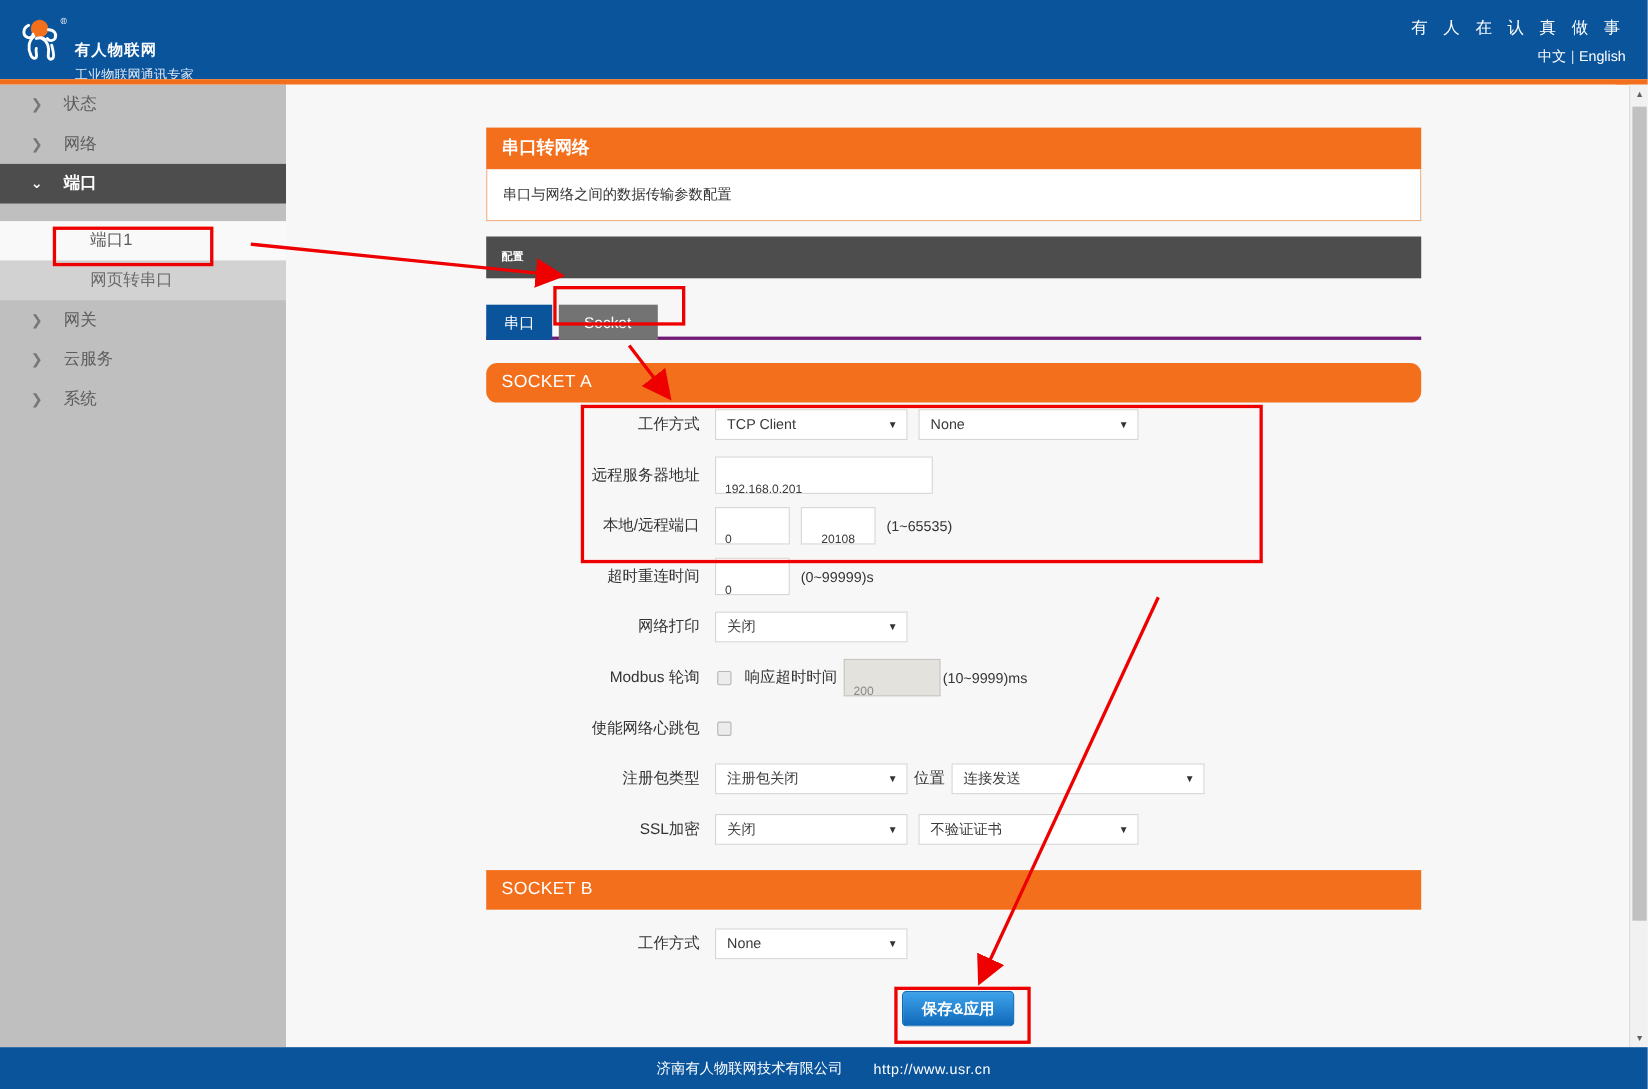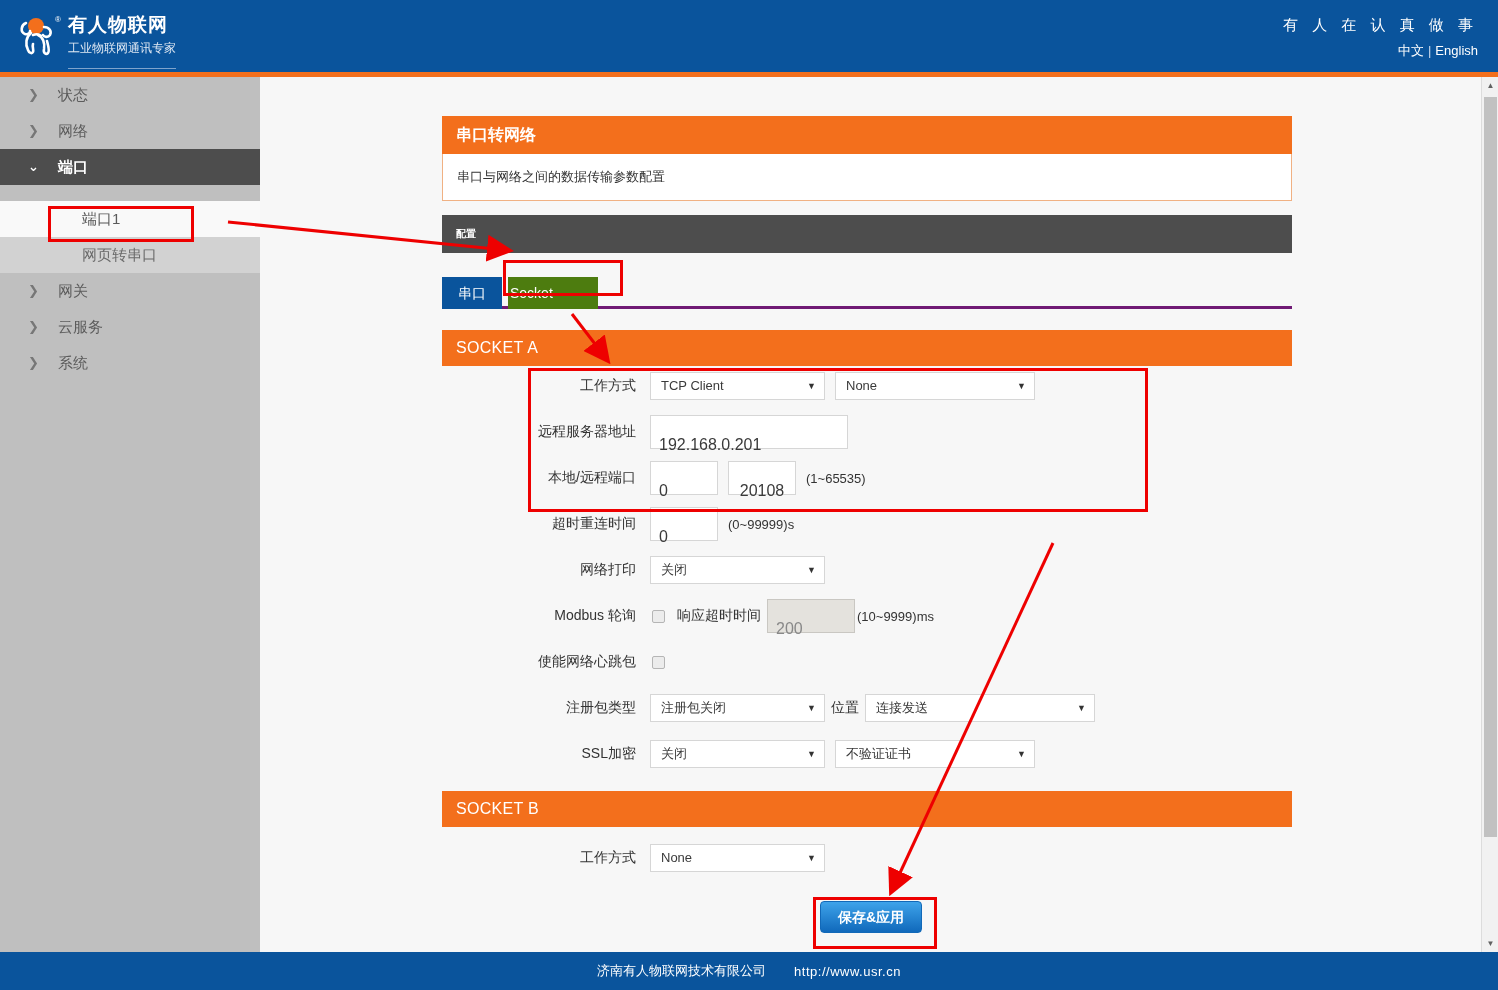--- a/index.html
+++ b/index.html
@@ -33,22 +33,22 @@
     width: 48px; height: 48px;
   }
   .logo-reg {
     position: absolute; right: 1px; top: 3px;
     font-size: 8px; color: #ffffff;
   }
   .brand {
     position: absolute; left: 68px; top: 13px;
   }
   .brand-name {
-    font-size: 19px; font-weight: bold; color: #ffffff;
-    letter-spacing: 1px; line-height: 24px;
+    font-size: 14px; font-weight: bold; color: #ffffff;
+    letter-spacing: 1px; line-height: 24px; margin-top: 20px;
   }
   .brand-sub {
     font-size: 12px; color: #dfe8f3;
     line-height: 18px; margin-top: 2px;
     border-bottom: 1px solid #7fa4cc;
     display: inline-block; padding-bottom: 11px;
   }
   .slogan {
     position: absolute; right: 20px; top: 16px;
     font-size: 15px; color: #ffffff; letter-spacing: 5px;
@@ -131,32 +131,32 @@
     width: 850px; height: 32px;
     border-bottom: 3px solid #701a75;
   }
   .tab {
     position: absolute; top: 0; height: 32px;
     line-height: 32px;
     font-size: 14px; color: #ffffff;
     text-align: center; cursor: pointer;
   }
   .tab-serial { left: 0; width: 60px; background: #0a549c; }
-  .tab-socket { left: 66px; width: 90px; background: #4d7c0f; text-align: left; padding-left: 2px; }
+  .tab-socket { left: 66px; width: 90px; background: #737373; text-align: left; padding-left: 23px; }
 
   
   .socket-bar {
     position: absolute; left: 182px;
     width: 850px;
     background: #f36f1c; color: #ffffff;
     font-size: 16px;
     padding: 6px 14px; line-height: 24px;
     letter-spacing: 0.3px;
   }
-  #socket-a-bar { top: 253px; }
+  #socket-a-bar { top: 253px; border-radius: 10px; }
   #socket-b-bar { top: 714px; }
 
   
   .form-rows { position: absolute; left: 182px; width: 850px; }
   .row {
     display: flex; align-items: center;
     height: 46px;
   }
   .row-label {
     width: 208px; text-align: right;
@@ -176,21 +176,21 @@
   }
   .ctl-sel .arrow {
     position: absolute; right: 8px; top: 0;
     line-height: 26px; font-size: 9px; color: #333;
   }
   .ctl-sel.wide { width: 200px; }
   .ctl-text {
     height: 32px; width: 198px;
     border: 1px solid #d6d6d6;
     background: #ffffff;
-    font-size: 16px; color: #3a3a3a;
+    font-size: 11px; color: #3a3a3a;
     padding: 16px 8px; line-height: 26px;
   }
   .ctl-text.small { width: 68px; }
   .ctl-text.small.ctr { text-align: center; }
   .ctl-text.disabled {
     background: #e4e2dd; color: #888; border-color: #c9c7c2;
   }
   .hint { font-size: 13px; color: #333; margin-left: 10px; }
   .gap10 { width: 10px; }
   .chk {

